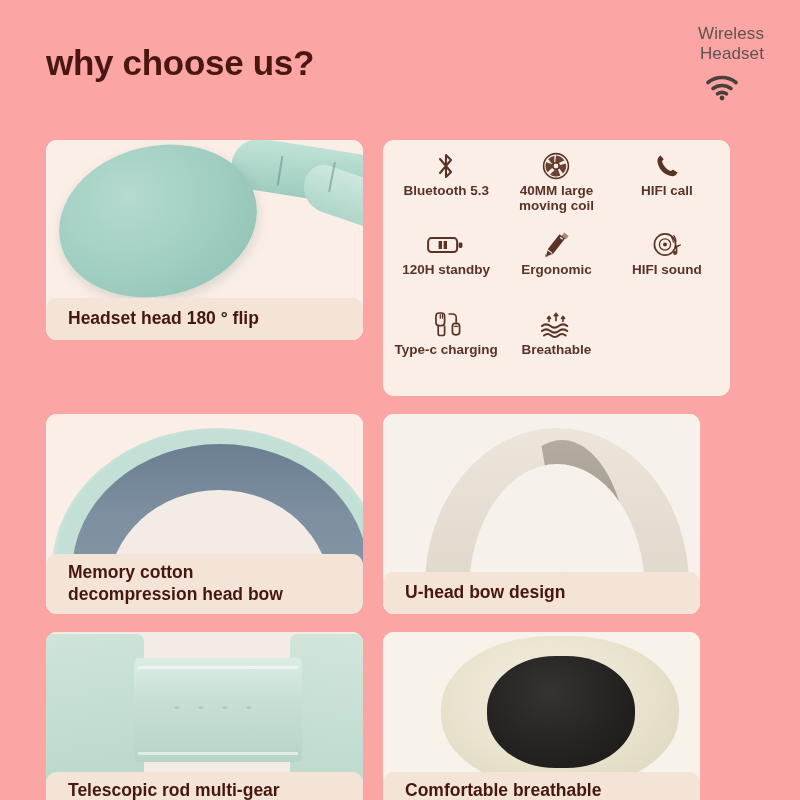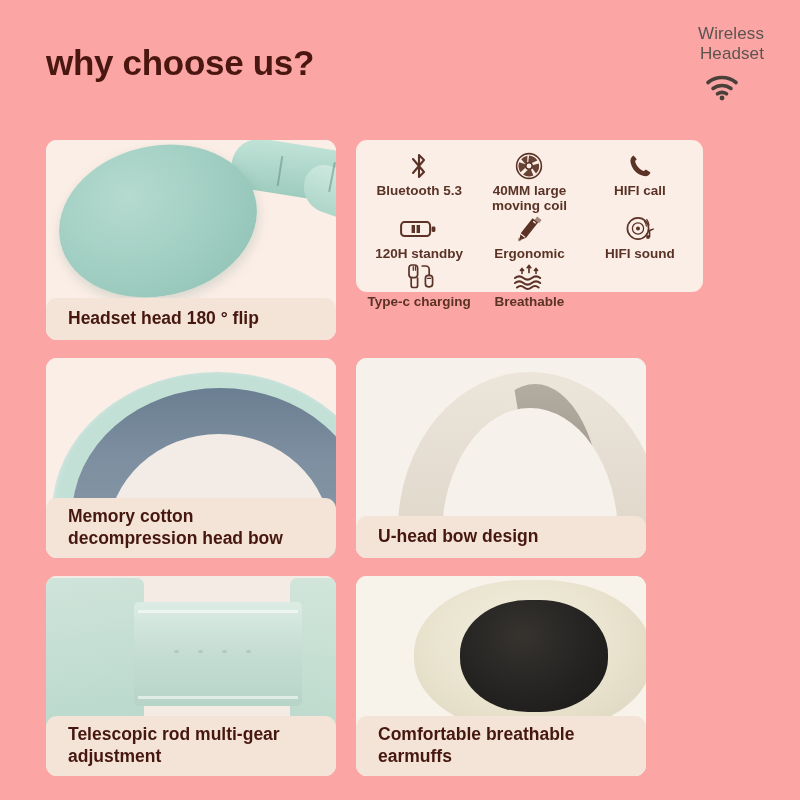--- a/index.html
+++ b/index.html
@@ -70,21 +70,21 @@
   }
 
   .row {
     display: flex;
     gap: 20px;
     margin-bottom: 18px;
   }
 
   .card {
     position: relative;
-    width: 290px;
+    width: 317px;
     height: 200px;
     border-radius: 11px;
     overflow: hidden;
     background: #fbeee6;
   }
 
   .photo {
     position: absolute;
     inset: 0;
     overflow: hidden;
@@ -107,21 +107,21 @@
     font-size: 17.5px;
     font-weight: bold;
     color: #45170f;
     line-height: 1.27;
     white-space: pre-line;
   }
 
   
   .spec-card {
     width: 347px;
-    height: 152px;
+    height: 256px;
     border-radius: 11px;
     background: #fbeee6;
     display: grid;
     grid-template-columns: 1fr 1fr 1fr;
     grid-template-rows: 1fr 1fr 1fr;
     padding: 10px 8px 8px 8px;
   }
 
   .spec-item {
     display: flex;

